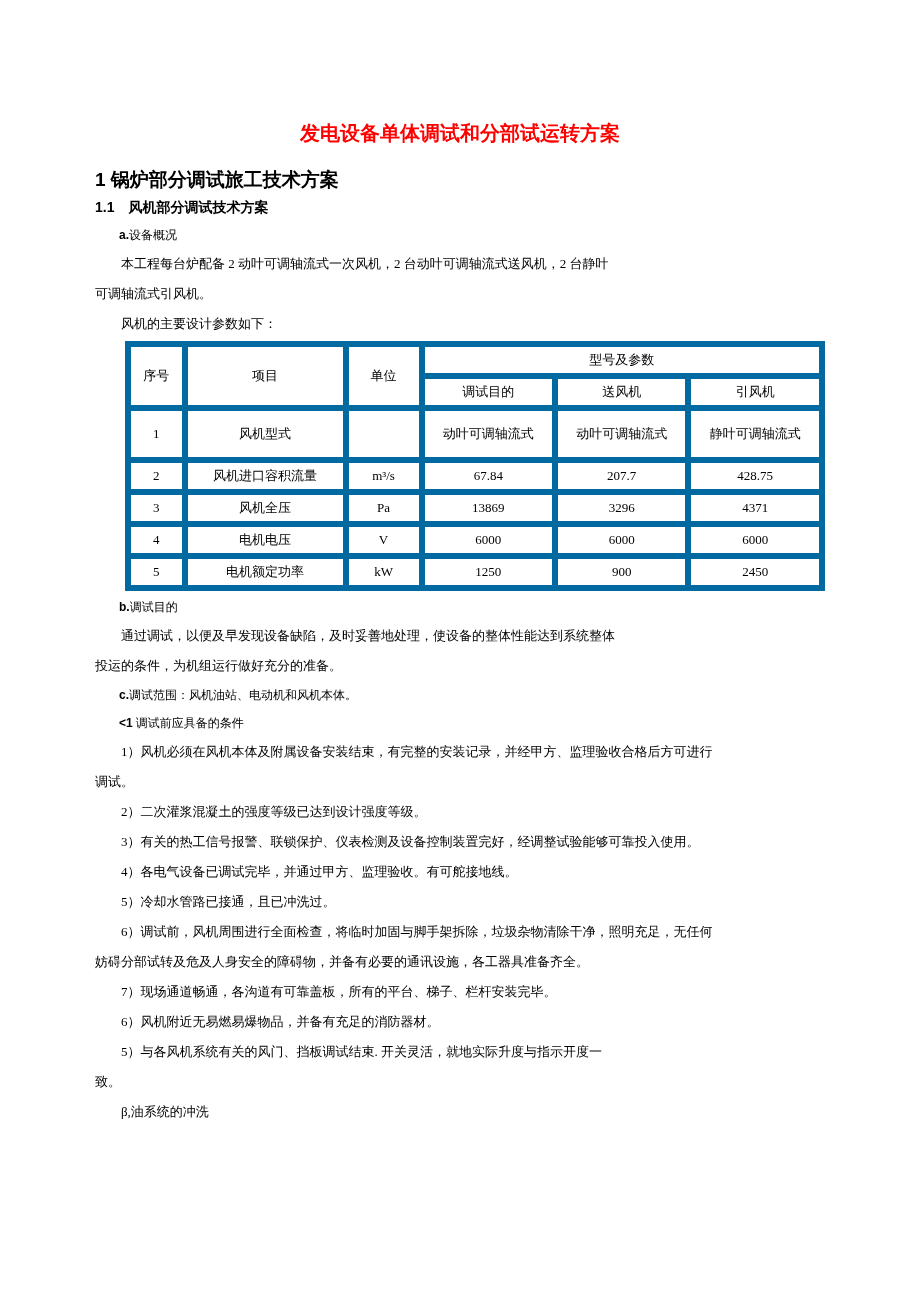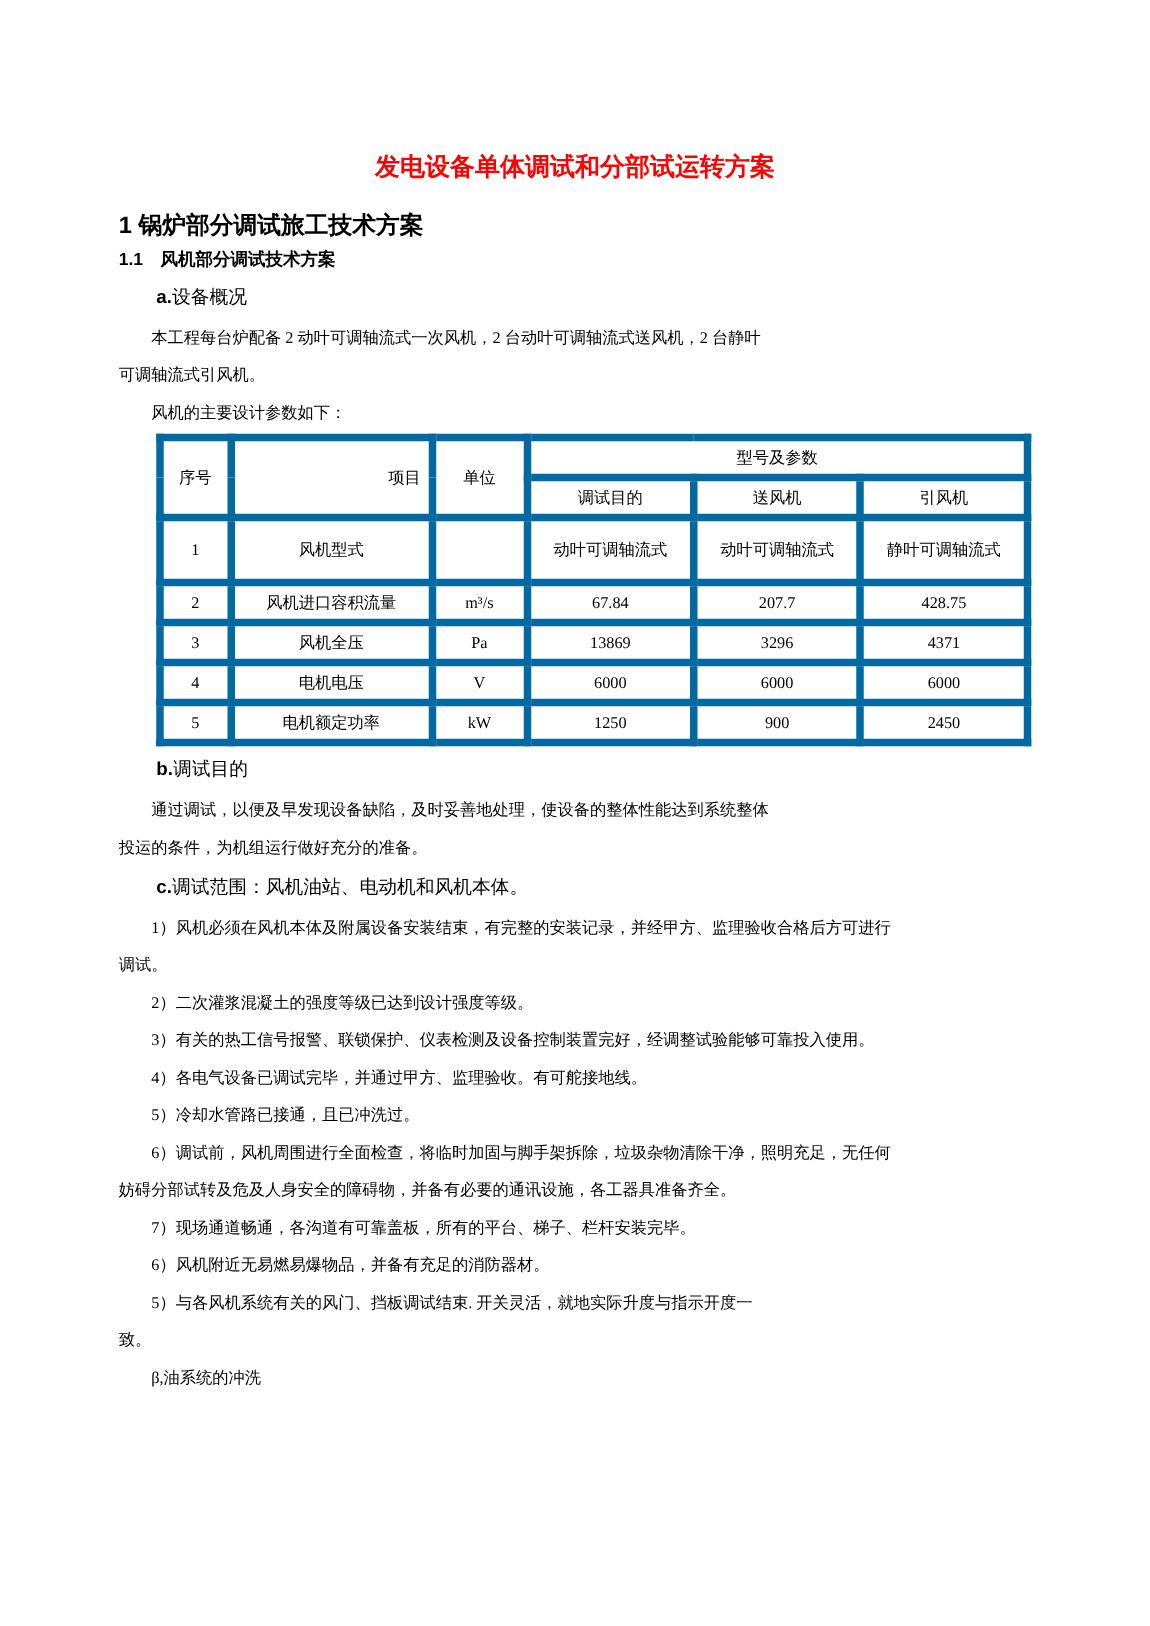--- a/index.html
+++ b/index.html
@@ -34,21 +34,21 @@
       font-family: Arial, "SimHei", "黑体", sans-serif;
       margin: 6px 0;
     }
     .para {
       font-size: 13px;
       line-height: 2.0;
       text-indent: 2em;
       margin: 4px 0;
     }
     .para-bold-label {
-      font-size: 15px;
+      font-size: 12px;
       line-height: 2.0;
       text-indent: 2em;
       margin: 4px 0;
     }
     .para-bold-label .lbl {
       font-weight: bold;
       font-family: Arial, "SimHei", "黑体", sans-serif;
     }
     .no-indent {
       text-indent: 0;
@@ -59,21 +59,21 @@
       font-size: 13px;
     }
     table.data th, table.data td {
       border: 6px solid #0369a1;
       padding: 4px 6px;
       text-align: center;
       vertical-align: middle;
       font-weight: normal;
     }
     table.data .col-seq { width: 40px; }
-    table.data .col-item { width: 150px; text-align: right; }
+    table.data .col-item { width: 150px; }
     table.data .col-unit { width: 60px; }
     table.data .col-v { width: 120px; }
     .tall-row td { height: 38px; }
   </style>
 </head>
 <body>
 
 <div class="page">
 
   <div class="title">发电设备单体调试和分部试运转方案</div>
@@ -148,20 +148,23 @@
   <div class="para-bold-label">
     <span class="lbl">b.</span><span>调试目的</span>
   </div>
   <div class="para">通过调试，以便及早发现设备缺陷，及时妥善地处理，使设备的整体性能达到系统整体</div>
   <div class="para no-indent">投运的条件，为机组运行做好充分的准备。</div>
 
   <div class="para-bold-label">
     <span class="lbl">c.</span><span>调试范围：风机油站、电动机和风机本体。</span>
   </div>
 
+  <div class="para-bold-label">
+    <span class="lbl">&lt;1</span><span> 调试前应具备的条件</span>
+  </div>
 
   <div class="para">1）风机必须在风机本体及附属设备安装结束，有完整的安装记录，并经甲方、监理验收合格后方可进行</div>
   <div class="para no-indent">调试。</div>
   <div class="para">2）二次灌浆混凝土的强度等级已达到设计强度等级。</div>
   <div class="para">3）有关的热工信号报警、联锁保护、仪表检测及设备控制装置完好，经调整试验能够可靠投入使用。</div>
   <div class="para">4）各电气设备已调试完毕，并通过甲方、监理验收。有可舵接地线。</div>
   <div class="para">5）冷却水管路已接通，且已冲洗过。</div>
   <div class="para">6）调试前，风机周围进行全面检查，将临时加固与脚手架拆除，垃圾杂物清除干净，照明充足，无任何</div>
   <div class="para no-indent">妨碍分部试转及危及人身安全的障碍物，并备有必要的通讯设施，各工器具准备齐全。</div>
   <div class="para">7）现场通道畅通，各沟道有可靠盖板，所有的平台、梯子、栏杆安装完毕。</div>

